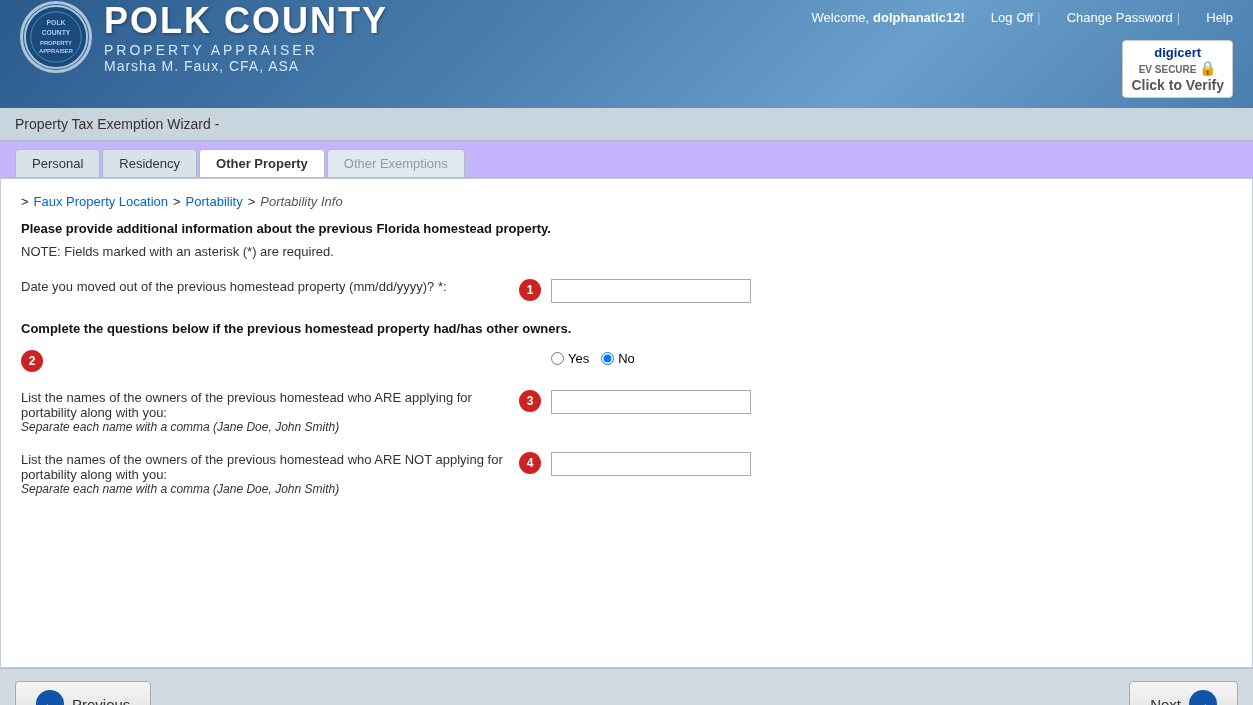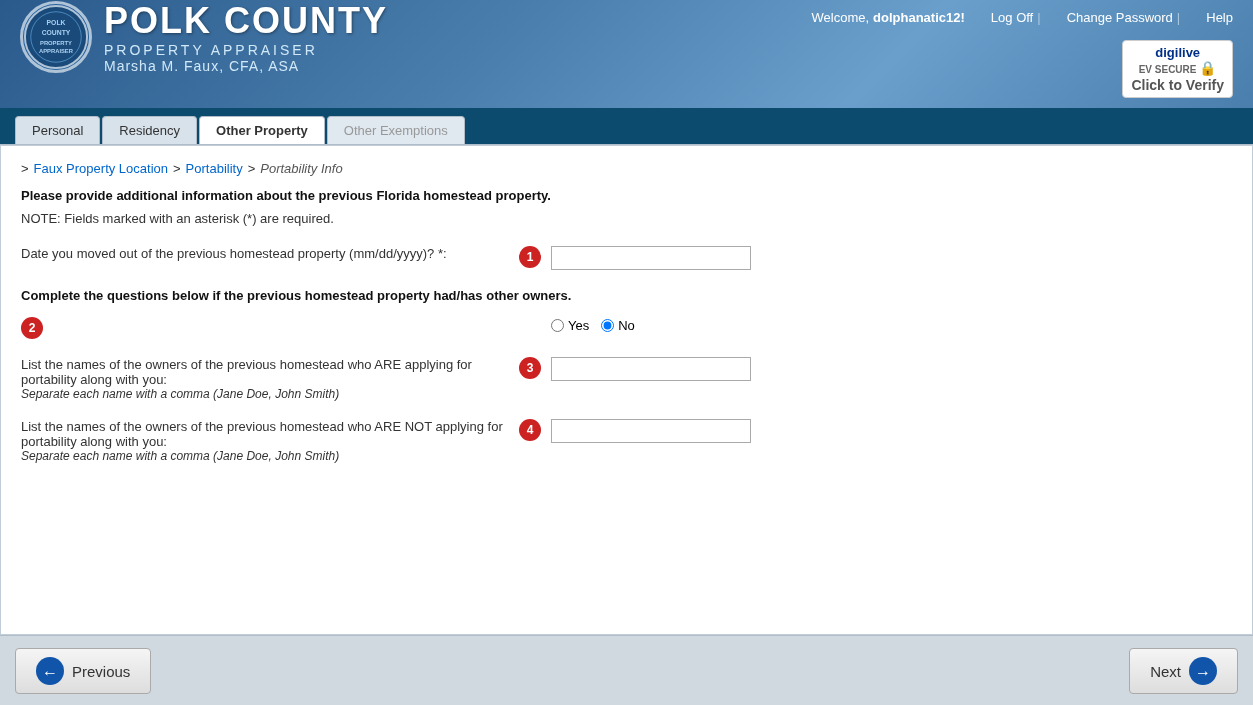--- a/index.html
+++ b/index.html
@@ -111,21 +111,21 @@
     .title-bar {
       background: #c8d4de;
       padding: 8px 15px;
       font-size: 14px;
       color: #333;
       border-bottom: 1px solid #b0bcc8;
     }
 
     
     .tabs-bar {
-      background: #0c4a6e;
+      background: #c4b5fd;
       padding: 8px 15px 0;
       display: flex;
       gap: 2px;
       border-bottom: 1px solid #b0bcc8;
     }
     .tab {
       padding: 6px 16px;
       border: 1px solid #b0bcc8;
       border-bottom: none;
       border-radius: 4px 4px 0 0;
@@ -315,29 +315,32 @@
     <span class="bold">dolphanatic12!</span>
     <a href="#">Log Off</a>
     <span class="separator">|</span>
     <a href="#">Change Password</a>
     <span class="separator">|</span>
     <a href="#">Help</a>
   </div>
 
   <div class="digicert-badge">
     <div style="display:flex;flex-direction:column;align-items:center;">
-      <span class="digi-logo">digi<span style="color:#003087">live</span></span>
+      <span class="digi-logo">digi<span style="color:#003087">cert</span></span>
       <span class="ev-text">EV SECURE <span class="lock-icon">🔒</span></span>
       <span style="font-size:14px;color:#555;">Click to Verify</span>
     </div>
   </div>
 </div>
 
 <div class="main-container">
 
+  <div class="title-bar">
+    <span>Property Tax Exemption Wizard -</span>
+  </div>
 
   <div class="tabs-bar">
     <div class="tab">Personal</div>
     <div class="tab">Residency</div>
     <div class="tab active">Other Property</div>
     <div class="tab disabled">Other Exemptions</div>
   </div>
 
   <div class="content-area">
 

